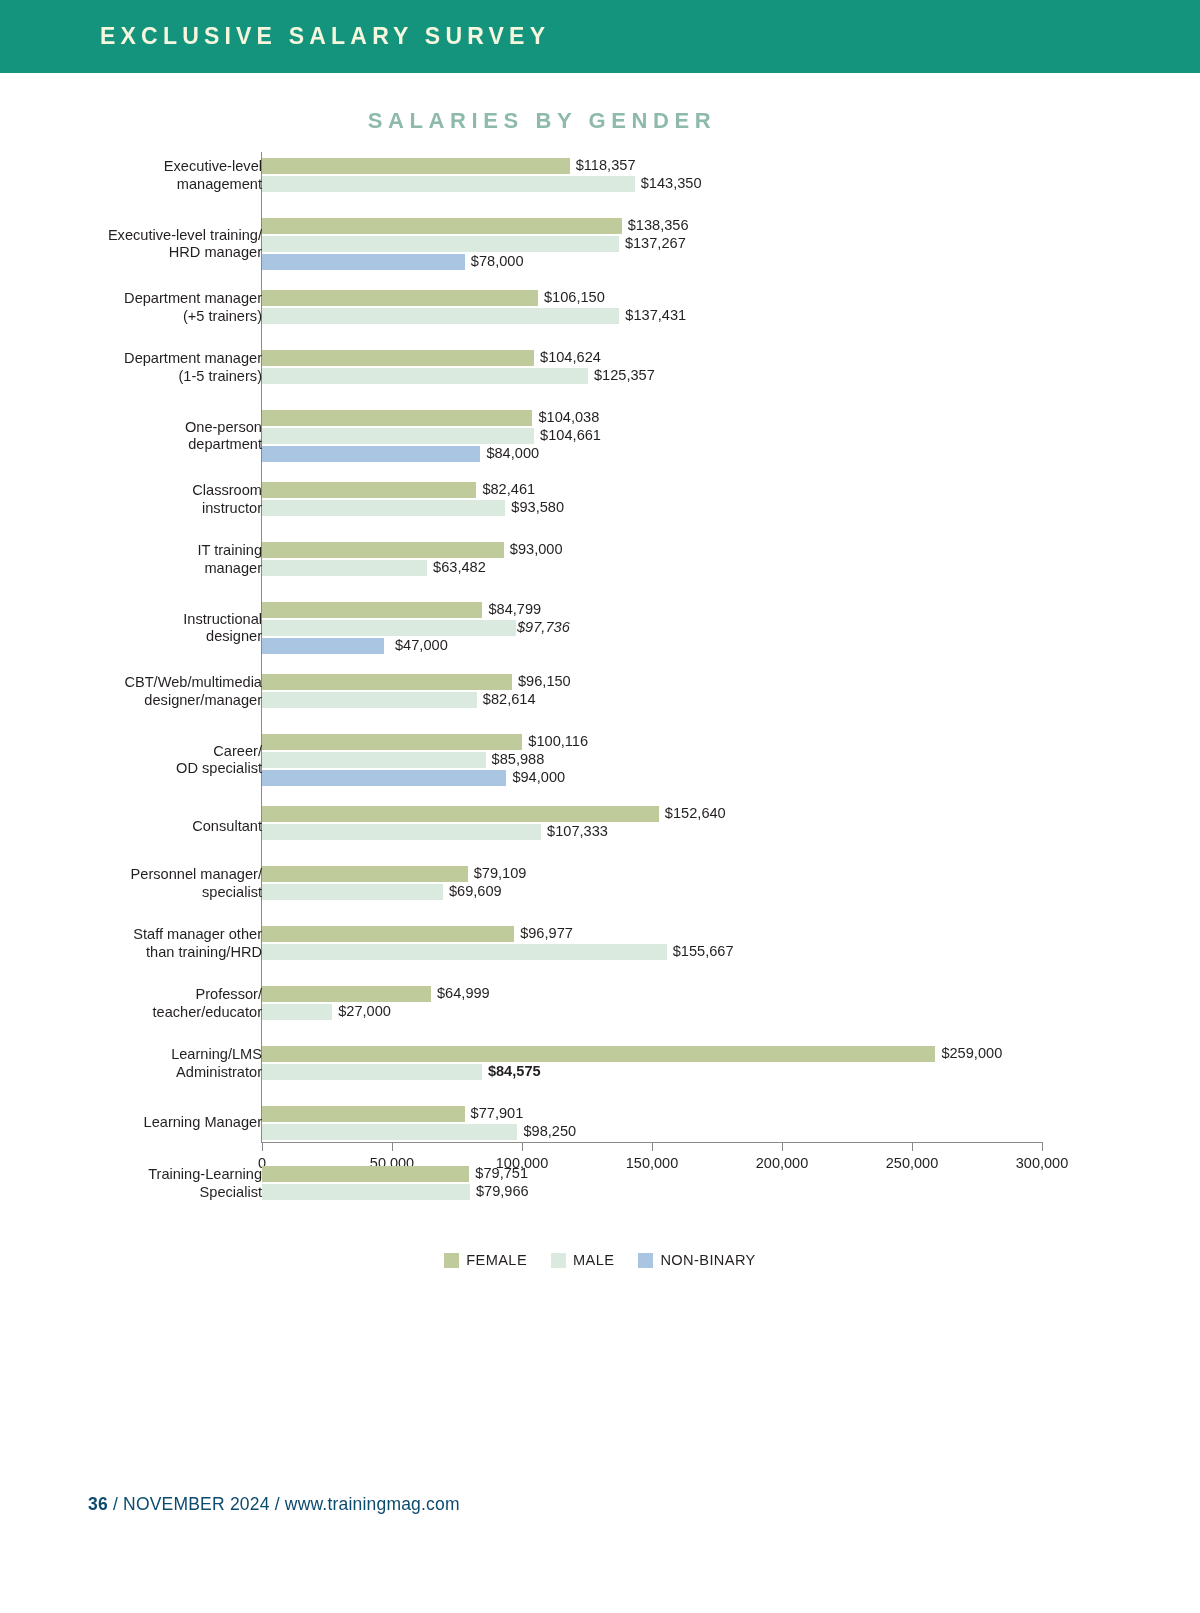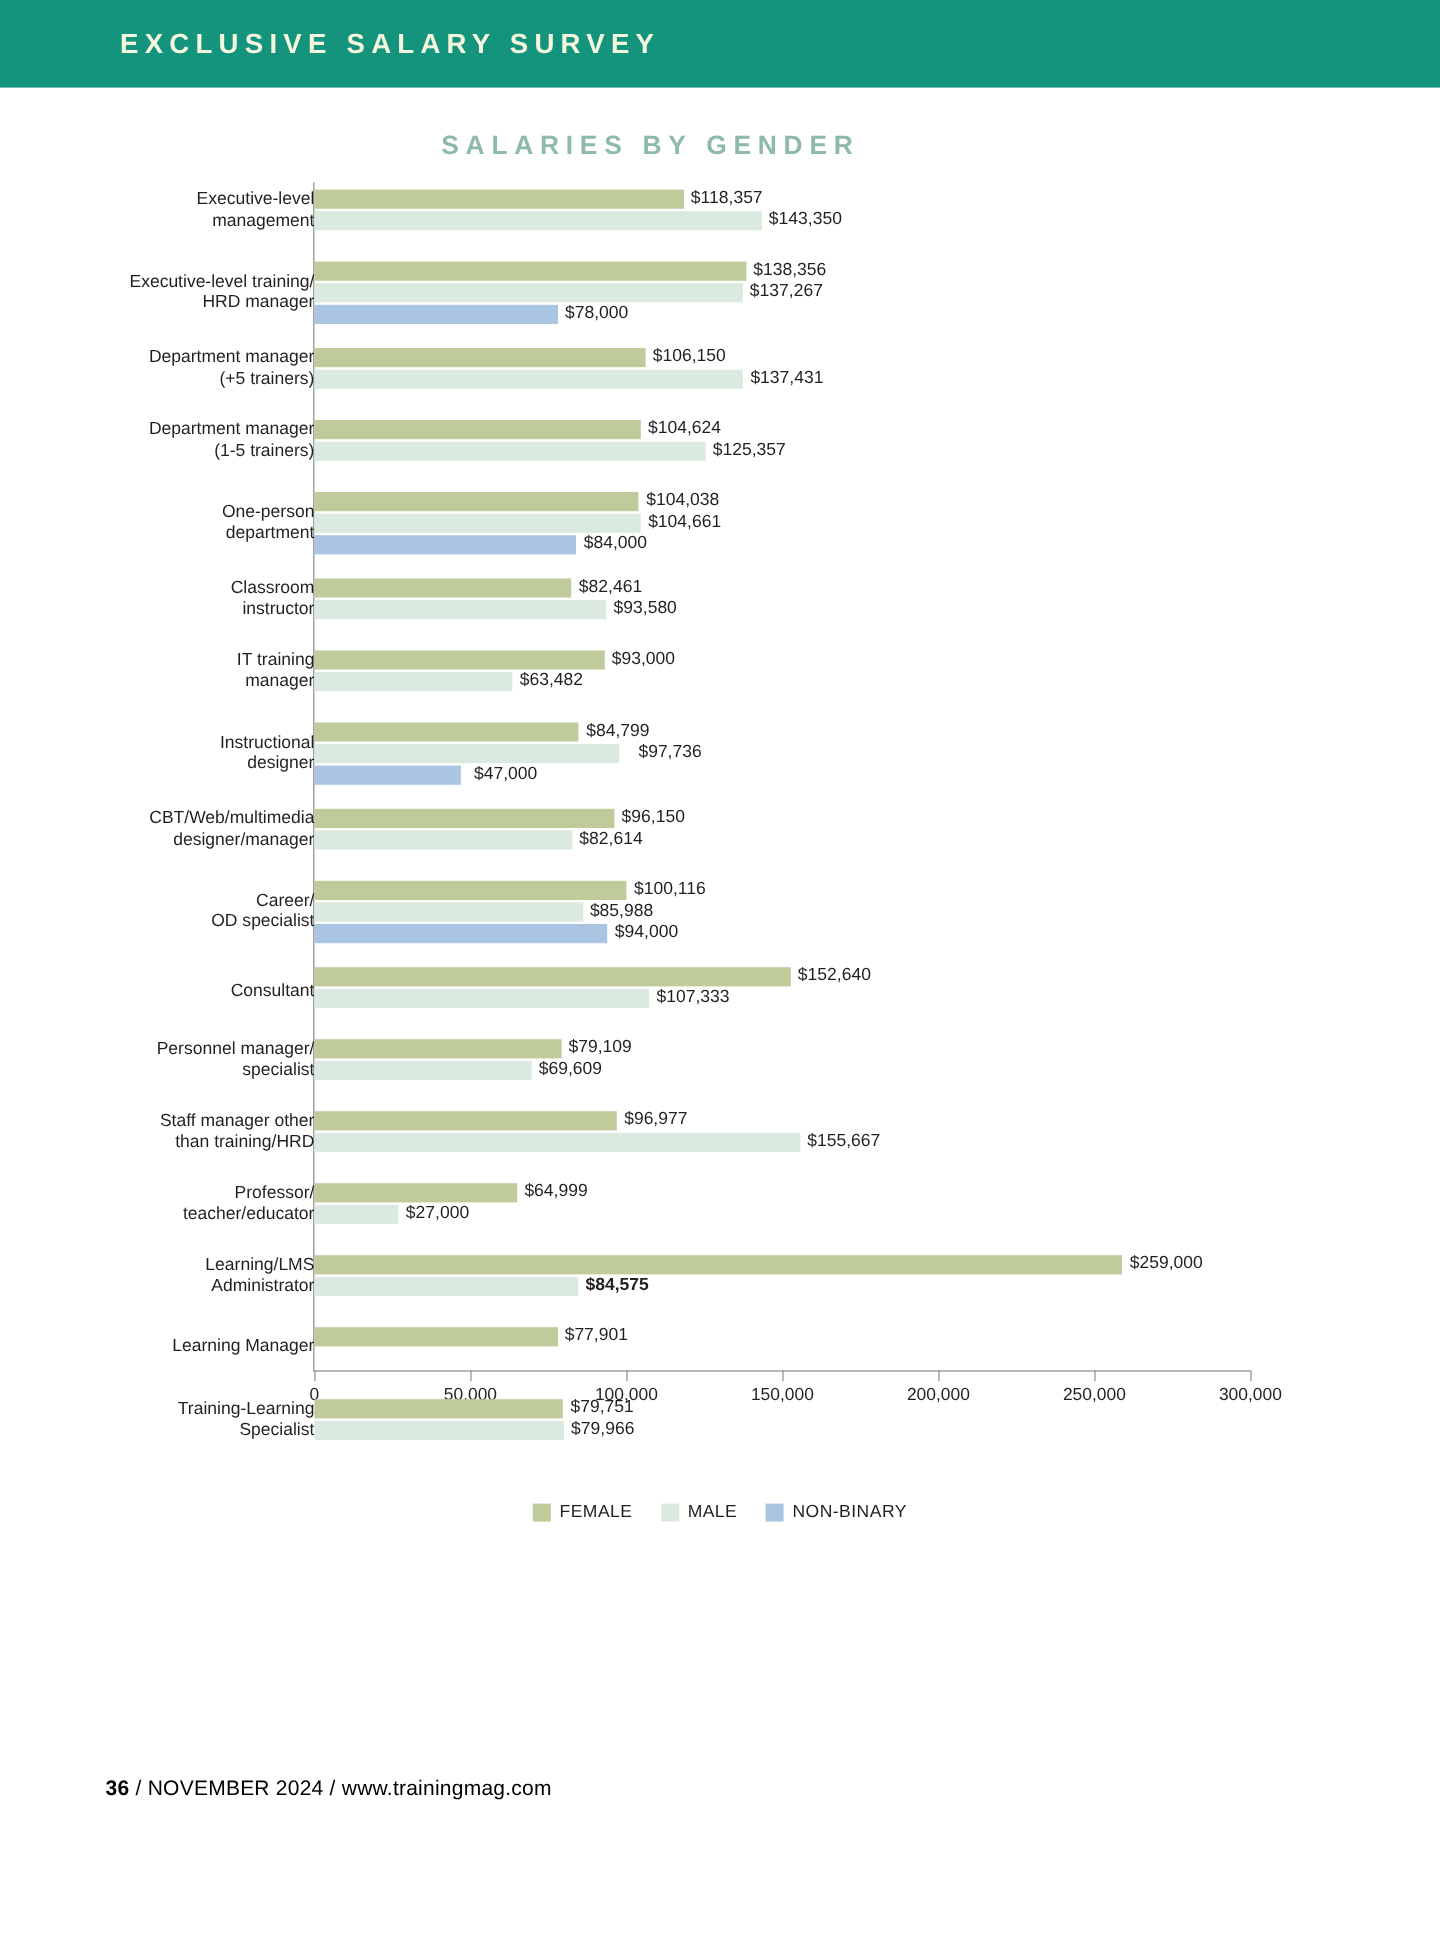--- a/index.html
+++ b/index.html
@@ -117,23 +117,23 @@
   .legend-swatch.nonbinary { background:#a9c5e1; }
   .legend-label {
     font-size:14.6px;
     letter-spacing:0.4px;
     color:#231f20;
   }
 
   
   .footer {
     position:absolute;
-    left:88px; bottom:112px;
+    left:88px; bottom:98px;
     font-size:17.5px;
-    color:#000000;
+    color:#0c4a6e;
     letter-spacing:0.2px;
   }
   .footer .pg { font-weight:bold; }
 </style>
 </head>
 <body>
 
 <div class="banner">
   <div class="banner-title">EXCLUSIVE SALARY SURVEY</div>
 </div>
@@ -254,21 +254,21 @@
       </div>
       <div class="group" style="top: 450px; height: 52px;">
         <div class="cat-label" style="top: 8.5px;">Instructional
 designer</div>
         <div class="bar-row" style="top: 0px; left: 262px; width: 780px;">
           <div class="bar female" style="width: 220.477px;"></div>
           <div class="bar-value" style="left: 226.477px;">$84,799</div>
         </div>
         <div class="bar-row" style="top: 18px; left: 262px; width: 780px;">
           <div class="bar male" style="width: 254.114px;"></div>
-          <div class="bar-value" style="left: 270px;">$97,736</div>
+          <div class="bar-value" style="left: 255px; font-style: italic;">$97,736</div>
         </div>
         <div class="bar-row" style="top: 36px; left: 262px; width: 780px;">
           <div class="bar nonbinary" style="width: 122.2px;"></div>
           <div class="bar-value" style="left: 113px; margin-left: 20px;">$47,000</div>
         </div>
       </div>
       <div class="group" style="top: 522px; height: 34px;">
         <div class="cat-label" style="top: 0px;">CBT/Web/multimedia
 designer/manager</div>
         <div class="bar-row" style="top: 0px; left: 262px; width: 780px;">
@@ -353,20 +353,24 @@
         <div class="bar-row" style="top: 18px; left: 262px; width: 780px; font-weight: bold;">
           <div class="bar male" style="width: 219.895px;"></div>
           <div class="bar-value" style="left: 225.895px;">$84,575</div>
         </div>
       </div>
       <div class="group" style="top: 954px; height: 34px;">
         <div class="cat-label" style="top: 8.25px;">Learning Manager</div>
         <div class="bar-row" style="top: 0px; left: 262px; width: 780px;">
           <div class="bar female" style="width: 202.543px;"></div>
           <div class="bar-value" style="left: 208.543px;">$77,901</div>
+        </div>
+        <div class="bar-row" style="top: 18px; left: 262px; width: 780px;">
+          <div class="bar male" style="width: 255.45px;"></div>
+          <div class="bar-value" style="left: 261.45px;">$98,250</div>
         </div>
       </div>
       <div class="group" style="top: 1014px; height: 34px;">
         <div class="cat-label" style="top: 0px;">Training-Learning
 Specialist</div>
         <div class="bar-row" style="top: 0px; left: 262px; width: 780px;">
           <div class="bar female" style="width: 207.353px;"></div>
           <div class="bar-value" style="left: 213.353px;">$79,751</div>
         </div>
         <div class="bar-row" style="top: 18px; left: 262px; width: 780px;">

